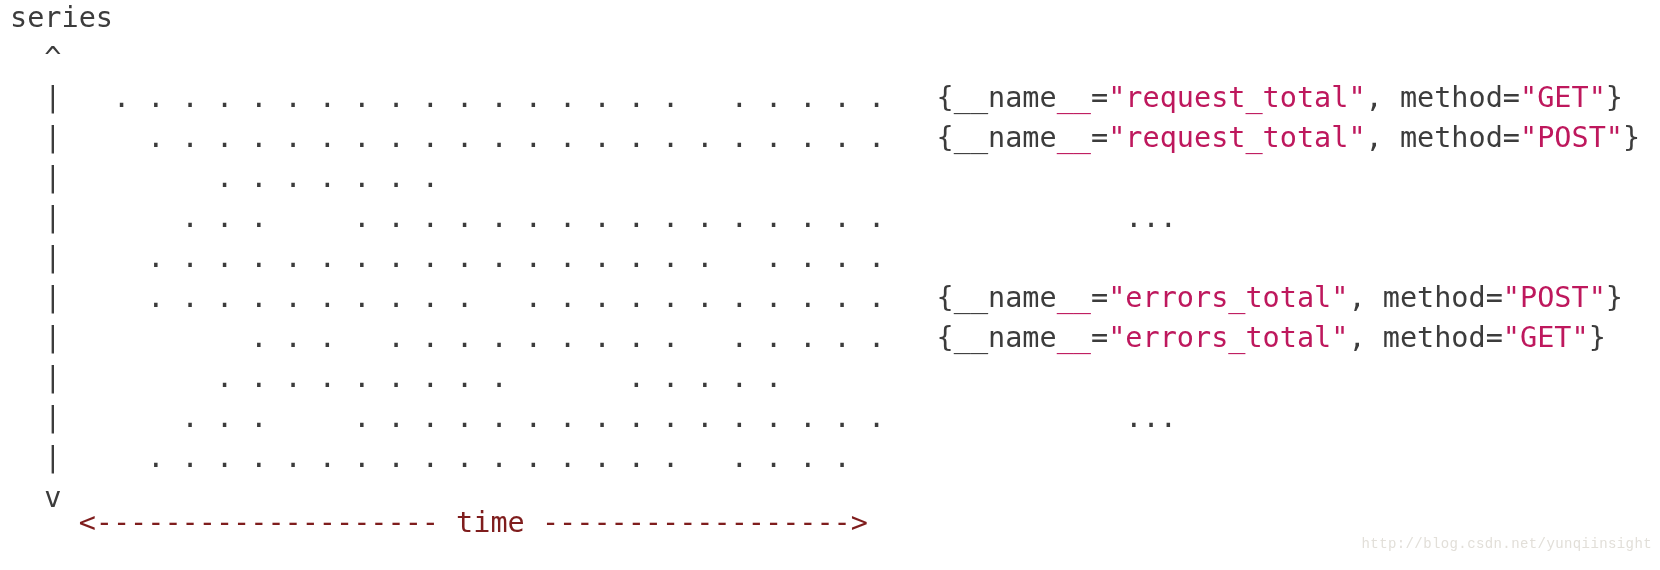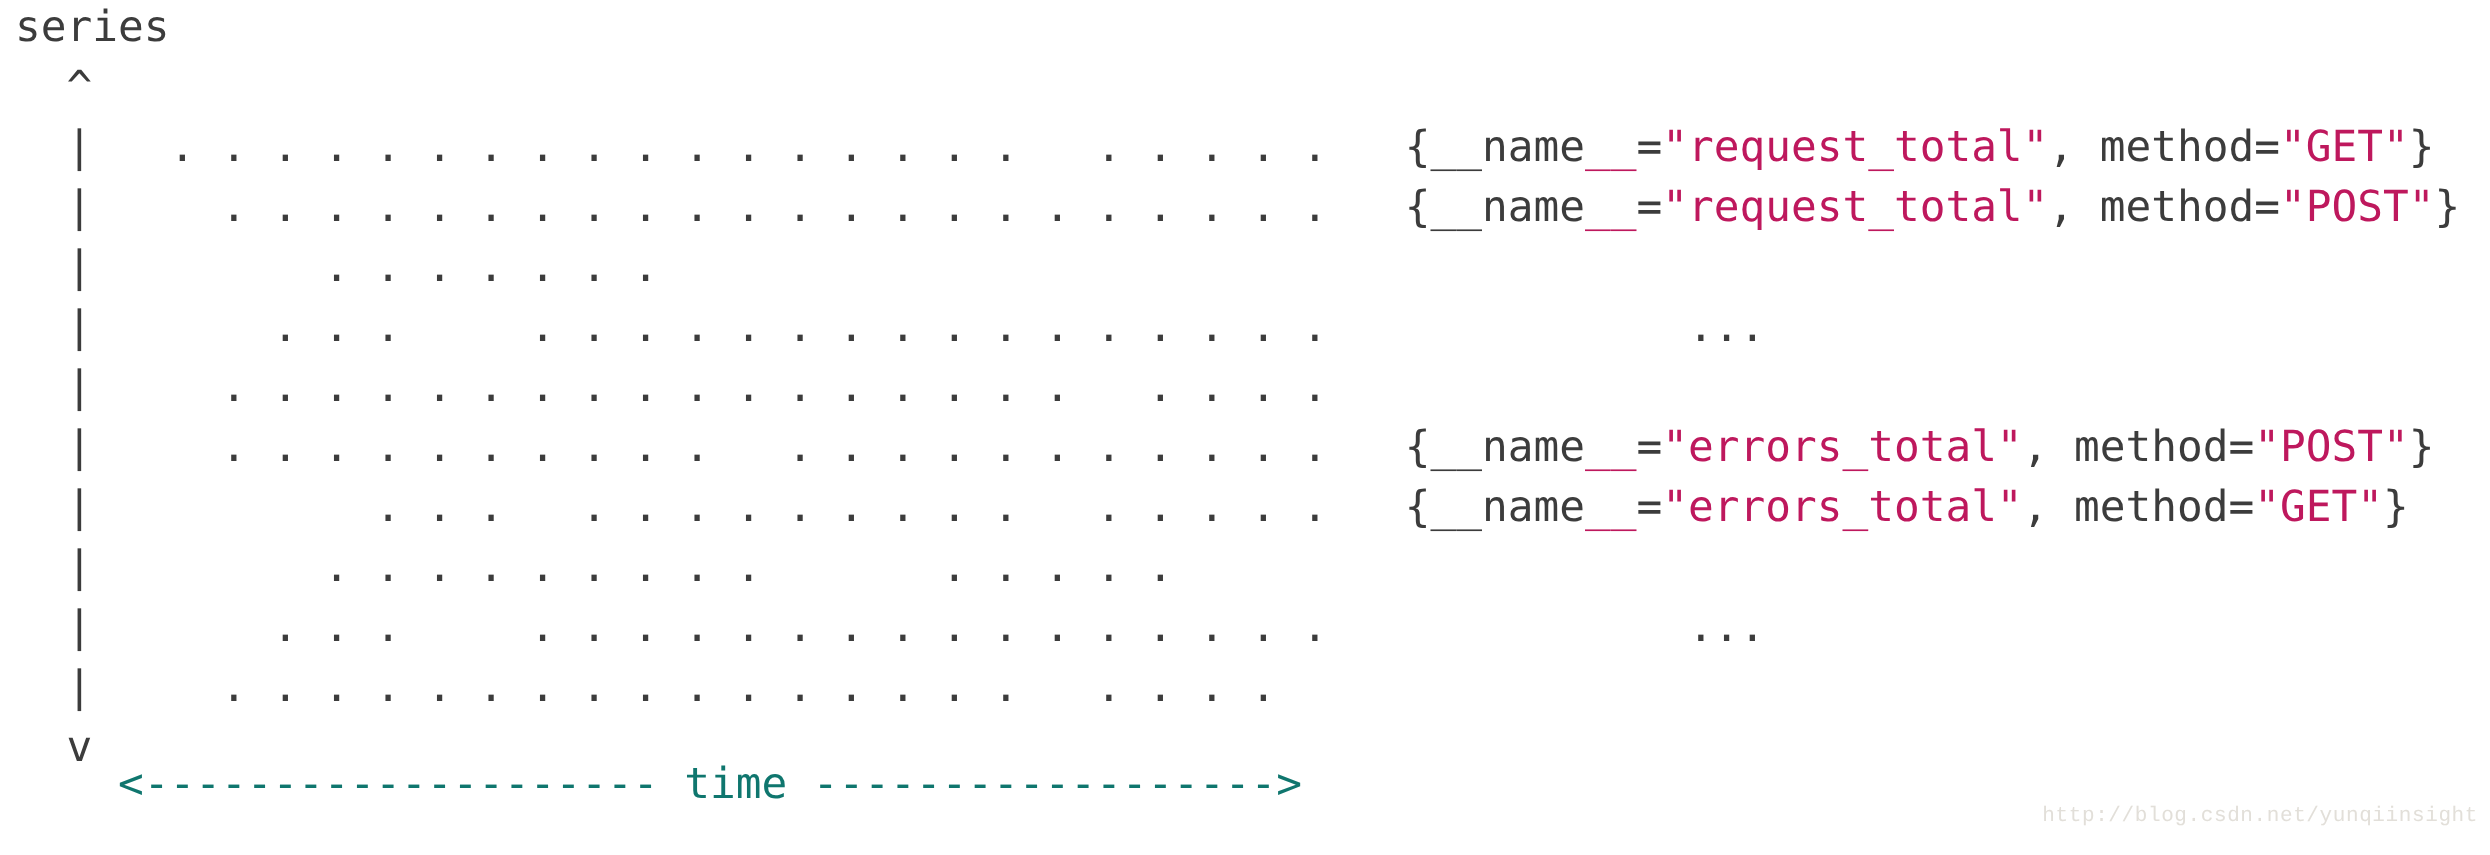--- a/index.html
+++ b/index.html
@@ -10,21 +10,21 @@
   .canvas{position:absolute;inset:0;background:#ffffff;padding-left:48px;}
   #ascii{
     position:absolute;top:-2px;left:10px;margin:0;
     font-family:"DejaVu Sans Mono",monospace;
     font-size:28.5px;color:#3c3c3c;
   }
   #ascii .line{height:40px;line-height:40px;white-space:pre;}
   .red{color:#be185d;}
   #time-axis{
     position:absolute;top:503px;left:10px;height:40px;line-height:40px;
-    white-space:pre;font-size:28.5px;color:#0f766e;
+    white-space:pre;font-size:28.5px;color:#7f1d1d;
     font-family:"DejaVu Sans Mono",monospace;
   }
   #watermark{
     position:absolute;top:536px;right:8px;
     font-family:"Liberation Mono",monospace;
     font-size:14px;letter-spacing:0.4px;color:#e2dfd9;
     white-space:pre;
   }
 </style>
 </head>

